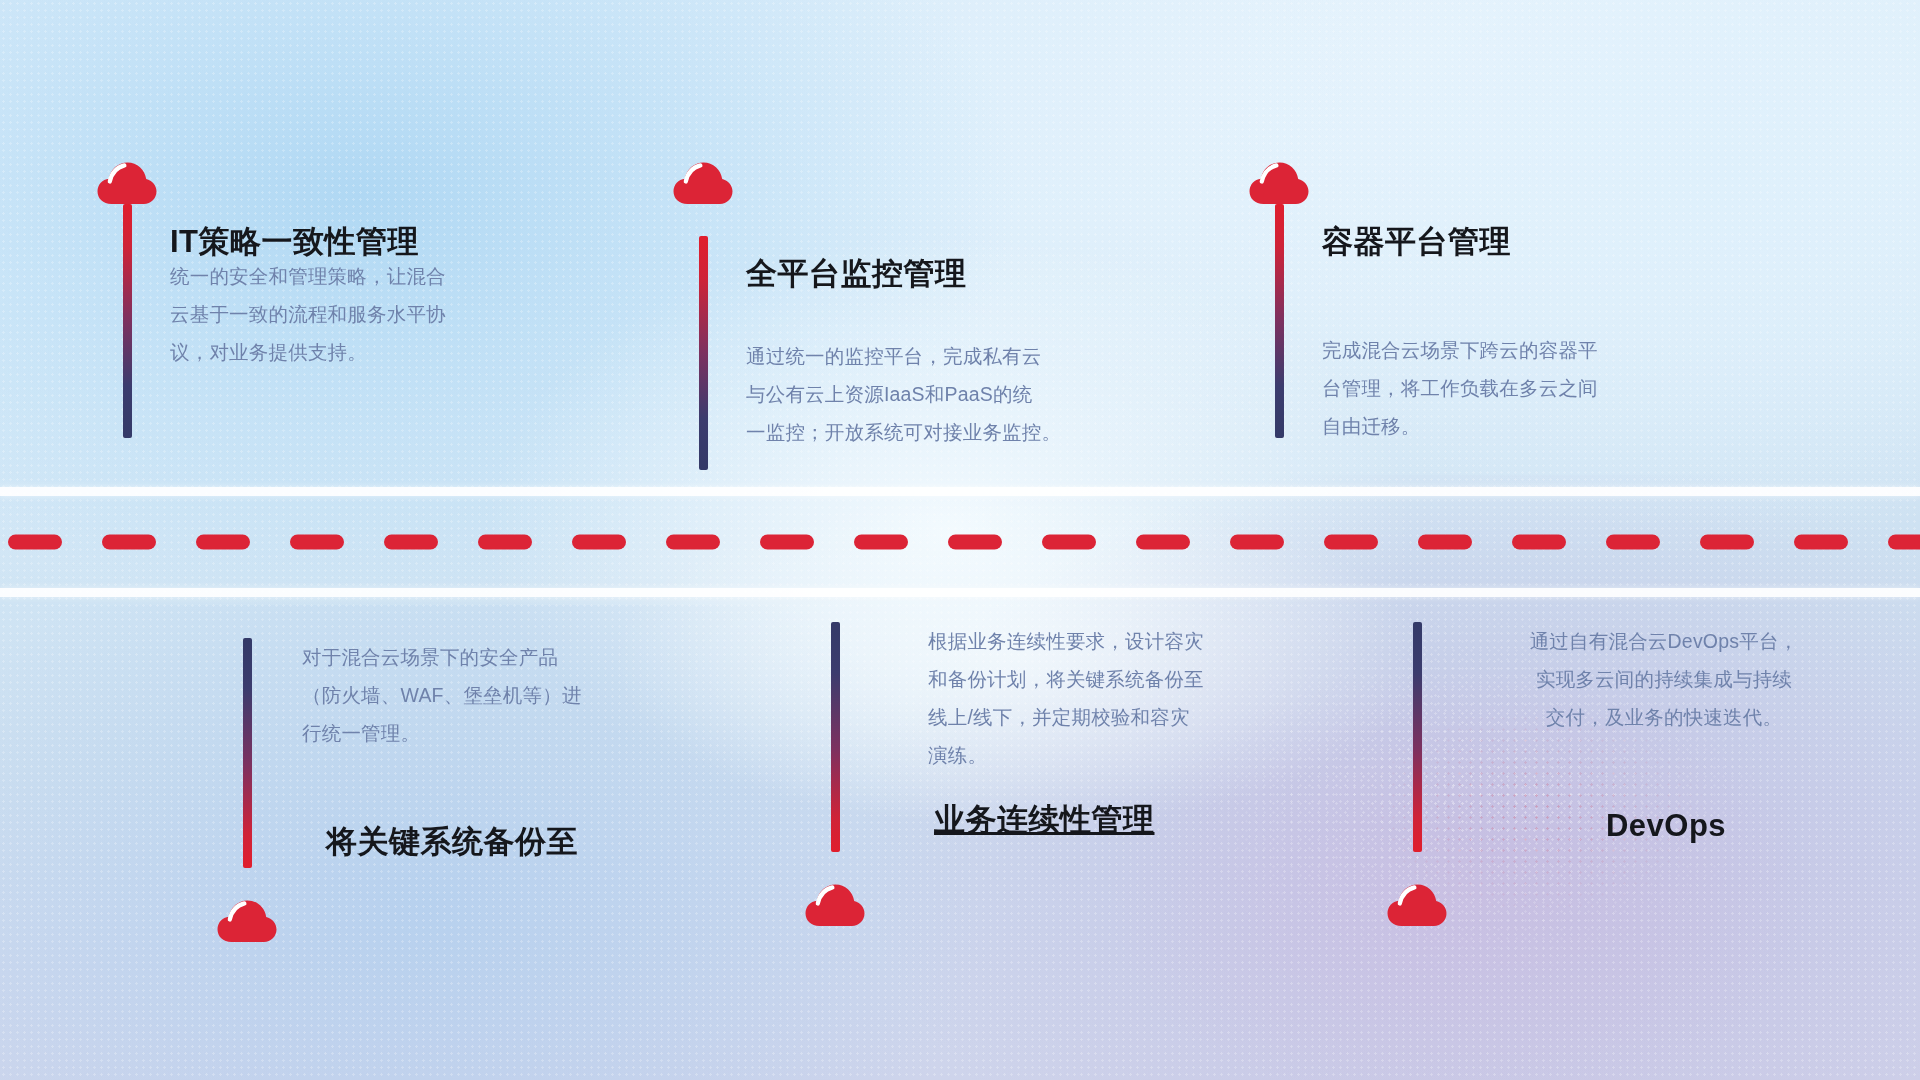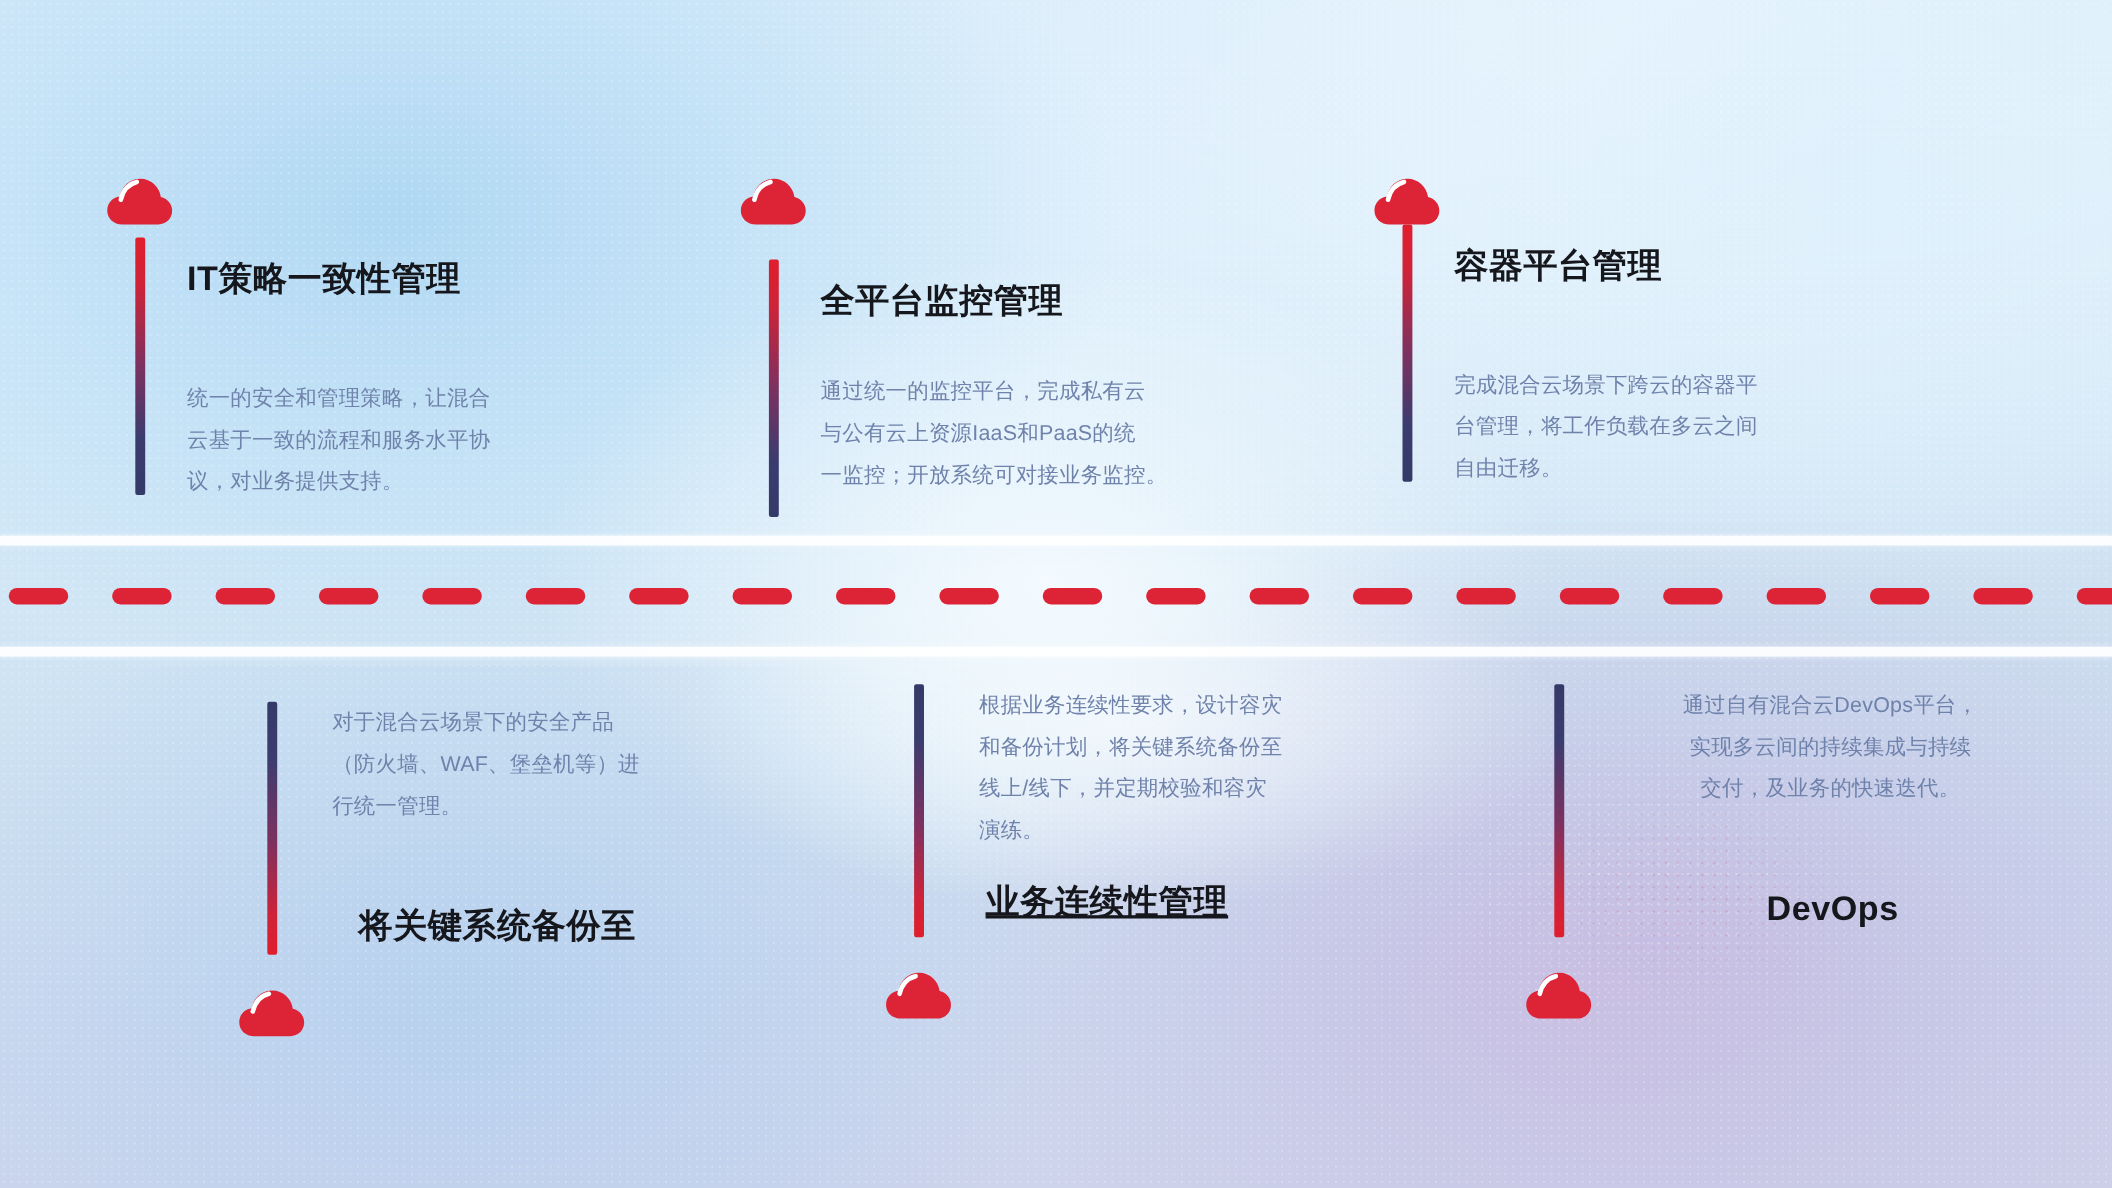--- a/index.html
+++ b/index.html
@@ -146,36 +146,36 @@
       <div class="dash"></div>
       <div class="dash"></div>
       <div class="dash"></div>
       <div class="dash"></div>
       <div class="dash"></div>
       <div class="dash"></div>
     </div>
   <div class="lane-edge lane-bot"></div>
 </div>
 
-<div class="col top-item" style="left:96px; top:160px; width:480px;gap:12px;">
+<div class="col top-item" style="left:96px; top:160px; width:480px;">
   <div class="cloud">
     <svg viewBox="0 0 62 46" xmlns="http://www.w3.org/2000/svg">
       <path d="M15.5 44 C6.9 44 1.5 38.4 1.5 31.3 C1.5 24.6 6.4 19.4 12.9 18.7
                C14.4 9.3 22.2 2.4 31.6 2.4 C41.1 2.4 48.9 9.5 50.2 19
                C56.2 20.3 60.5 25.4 60.5 31.6 C60.5 38.5 55 44 47.9 44 Z" fill="#dc2436"></path>
       <path d="M13.8 21.5 C15.6 13.2 21.0 7.3 28.4 5.4" stroke="#ffffff" stroke-width="4.2" stroke-linecap="round" fill="none"></path>
     </svg>
   </div>
   <div class="stem" style="margin-top:-2px;">
     <div class="barwrap">
         <div class="bar bar-top" style="height:234px;"></div>
       </div>
     <div style="flex:1; padding-left:12px;">
       <div class="title" style="margin-top:22px;">IT策略一致性管理</div>
-      <div class="body" style="margin-top:74px;">统一的安全和管理策略，让混合
+      <div class="body" style="">统一的安全和管理策略，让混合
 云基于一致的流程和服务水平协
 议，对业务提供支持。</div>
     </div>
   </div>
 </div>
 
 <div class="col top-item" style="left:672px; top:160px; width:500px;gap:32px;">
   <div class="cloud">
     <svg viewBox="0 0 62 46" xmlns="http://www.w3.org/2000/svg">
       <path d="M15.5 44 C6.9 44 1.5 38.4 1.5 31.3 C1.5 24.6 6.4 19.4 12.9 18.7
@@ -235,21 +235,21 @@
     <svg viewBox="0 0 62 46" xmlns="http://www.w3.org/2000/svg">
       <path d="M15.5 44 C6.9 44 1.5 38.4 1.5 31.3 C1.5 24.6 6.4 19.4 12.9 18.7
                C14.4 9.3 22.2 2.4 31.6 2.4 C41.1 2.4 48.9 9.5 50.2 19
                C56.2 20.3 60.5 25.4 60.5 31.6 C60.5 38.5 55 44 47.9 44 Z" fill="#dc2436"></path>
       <path d="M13.8 21.5 C15.6 13.2 21.0 7.3 28.4 5.4" stroke="#ffffff" stroke-width="4.2" stroke-linecap="round" fill="none"></path>
     </svg>
   </div>
 </div>
 
 <div class="col bot-item" style="left:804px; top:622px; width:500px;">
-  <div style="display:flex;">
+  <div style="display:flex;gap:38px;">
     <div class="barwrap">
         <div class="bar bar-bottom" style="height:230px;"></div>
       </div>
     <div style="flex:1; padding-left:24px;">
       <div class="body" style="margin-top:0px;">根据业务连续性要求，设计容灾
 和备份计划，将关键系统备份至
 线上/线下，并定期校验和容灾
 演练。</div>
       <div class="title" style="margin-top:30px; padding-left:6px;text-decoration:underline;">业务连续性管理</div>
     </div>

